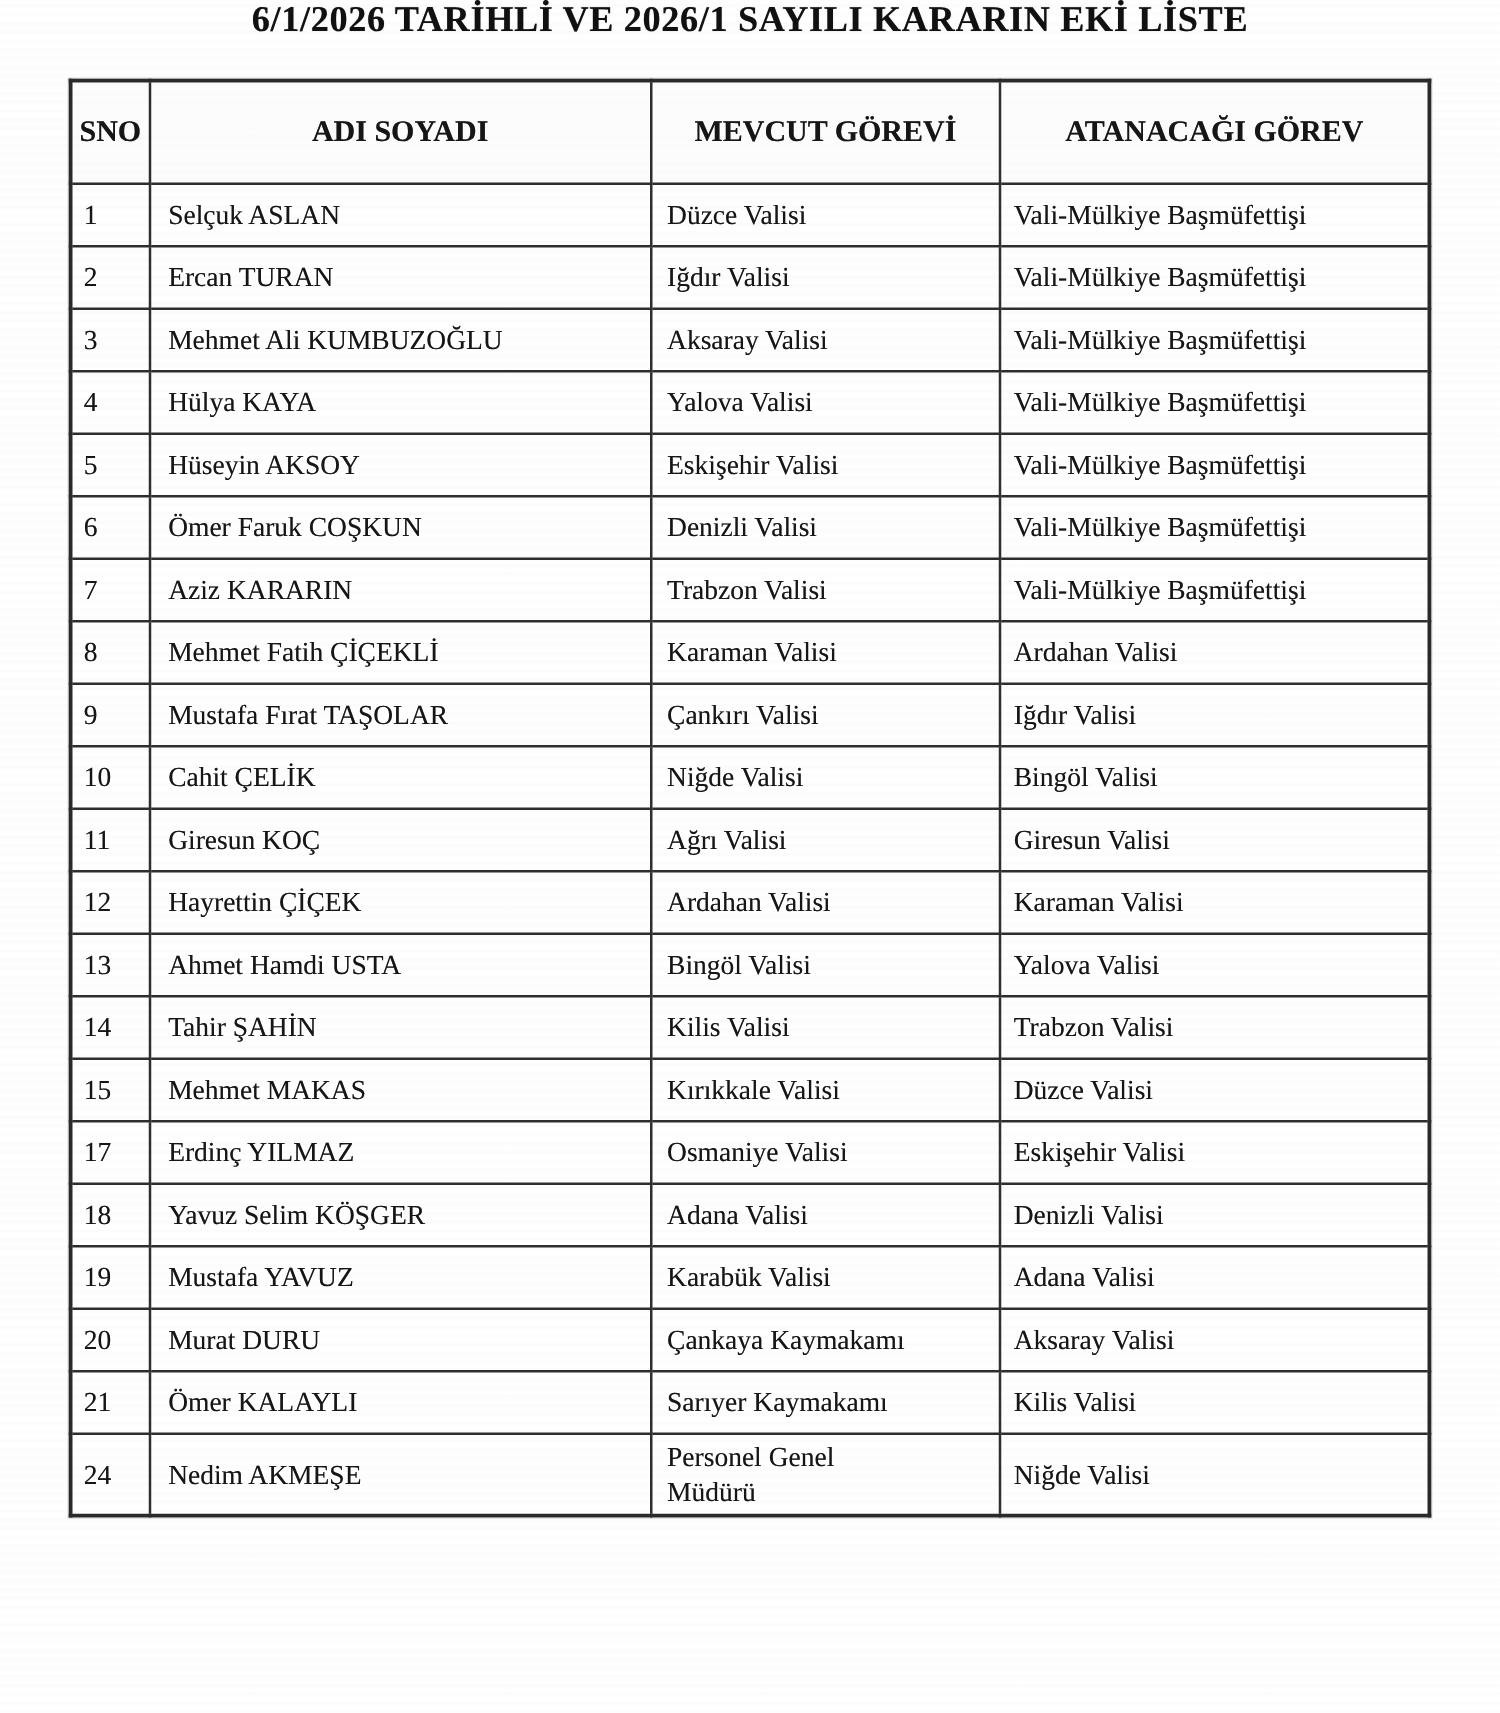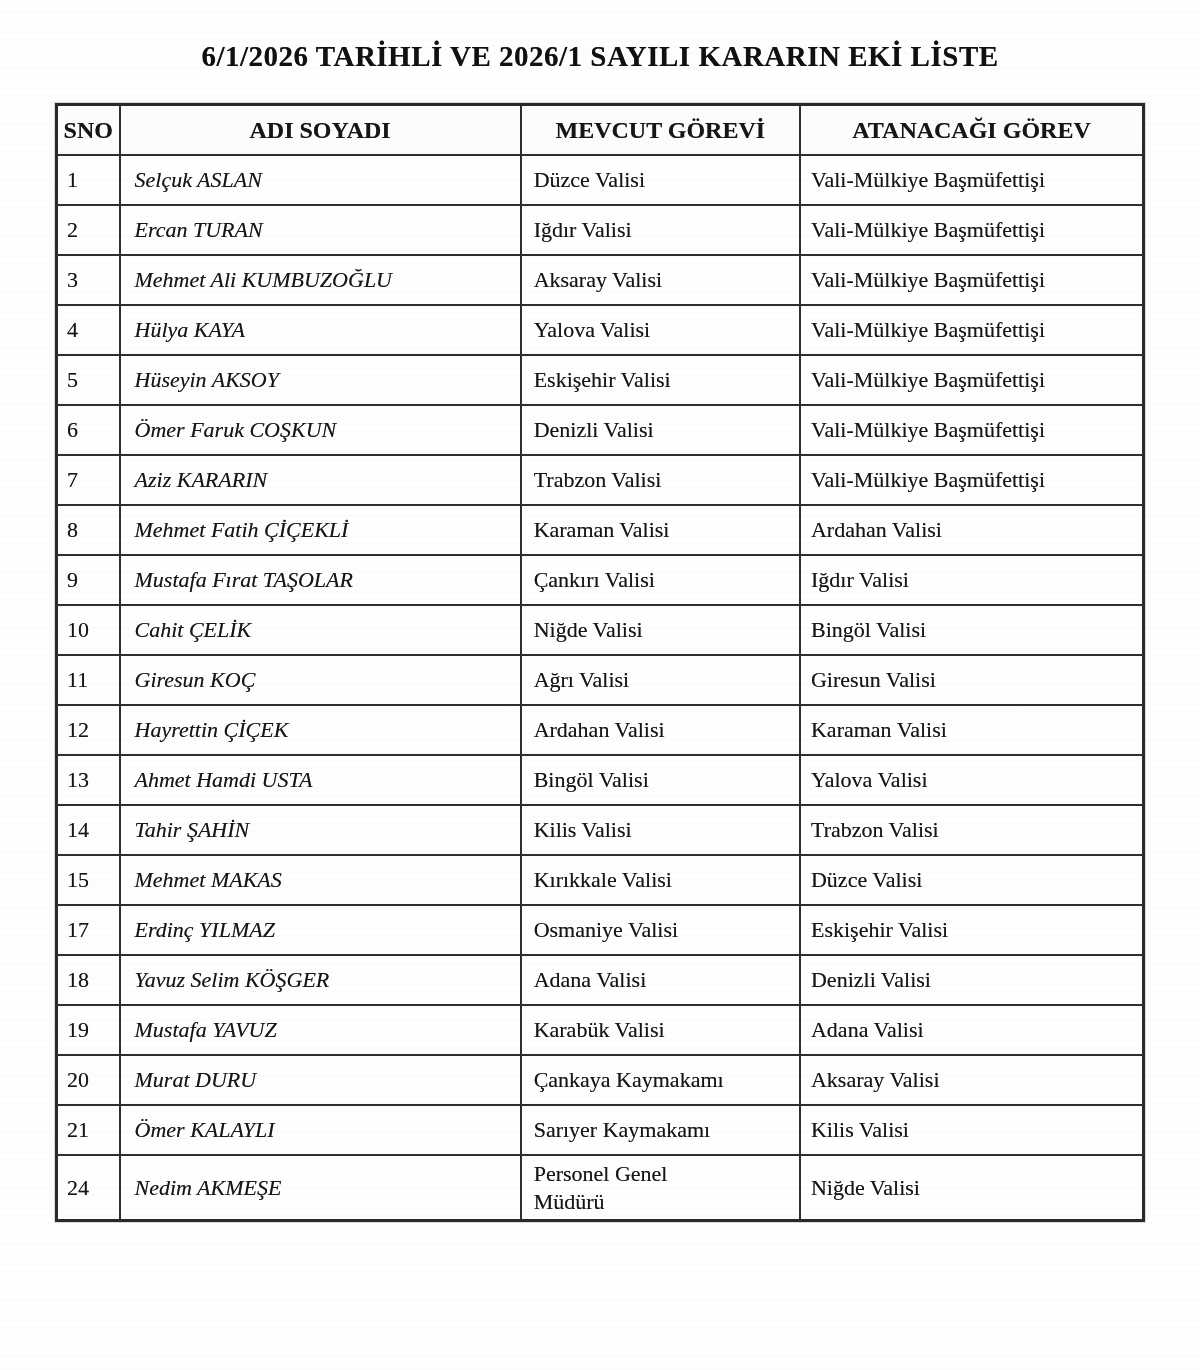--- a/index.html
+++ b/index.html
@@ -17,21 +17,20 @@
     width: 1200px;
     height: 1370px;
     
     background:
       repeating-linear-gradient(0deg,
         rgba(185,185,185,0.06) 0px, rgba(255,255,255,0) 3px, rgba(205,205,205,0.05) 7px),
       #ffffff;
   }
   .title {
     margin: 0;
-    padding-top: 40px;
     text-align: center;
     font-size: 29px;
     font-weight: bold;
     letter-spacing: 0.5px;
     color: #111;
     text-shadow: 0 0 0.6px rgba(0,0,0,0.55);
   }
   .list-table {
     width: 1090px;
     margin: 30px auto 0 auto;
@@ -49,32 +48,32 @@
   
   .list-table tbody td {
     box-shadow: 0 -4px 2px -2px rgba(140,140,140,0.40);
   }
   .list-table thead th {
     height: 44px;
     font-size: 24px;
     font-weight: bold;
     text-align: center;
     vertical-align: middle;
-    padding: 2px 4px;
+    padding: 18px 4px;
     background: rgba(250,250,250,0.6);
   }
   .list-table tbody td {
     height: 40px;
     font-size: 22px;
     vertical-align: middle;
     padding: 4px 8px;
     line-height: 1.25;
   }
   .list-table tbody td:nth-child(1) { padding-left: 9px;  }
-  .list-table tbody td:nth-child(2) { padding-left: 14px; font-style: italic; }
+  .list-table tbody td:nth-child(2) { padding-left: 14px; }
   .list-table tbody td:nth-child(3) { padding-left: 12px; white-space: pre-line; }
   .list-table tbody td:nth-child(4) { padding-left: 10px; }
 </style>
 </head>
 <body>
 
 <div class="page">
   <h1 class="title">6/1/2026 TARİHLİ VE 2026/1 SAYILI KARARIN EKİ LİSTE</h1>
 
   <table class="list-table">

